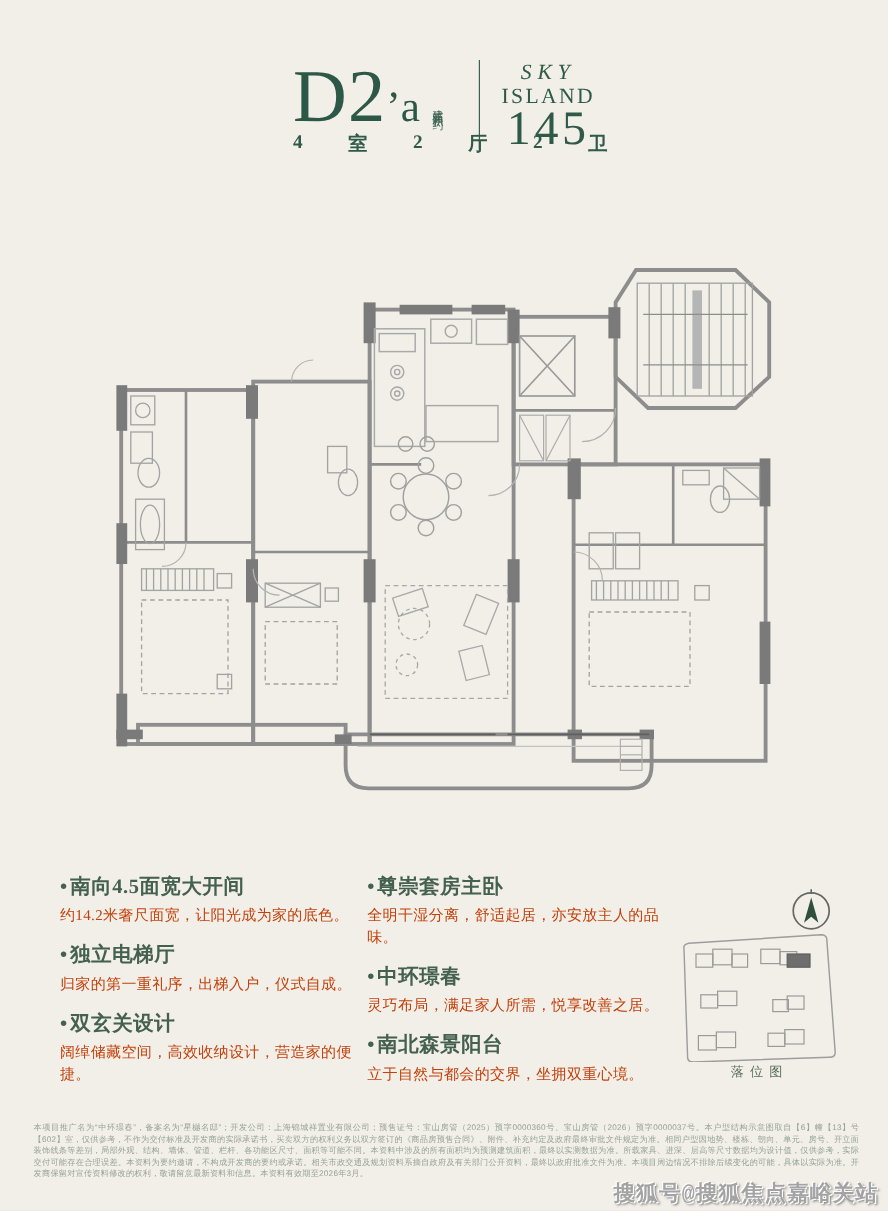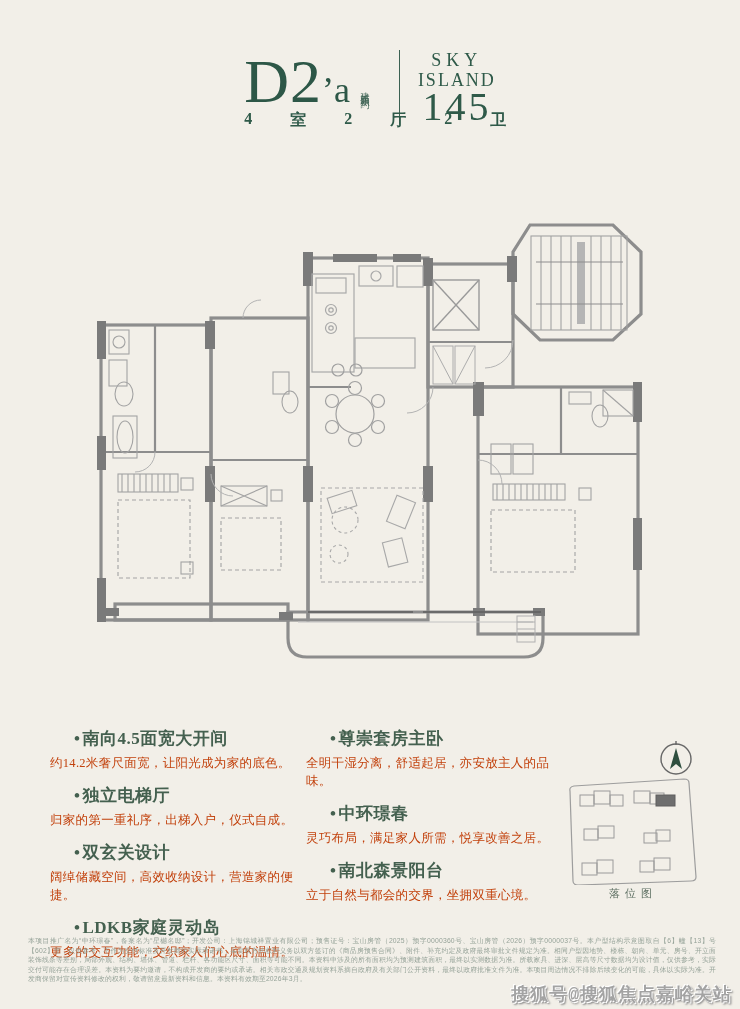--- a/index.html
+++ b/index.html
@@ -13,31 +13,31 @@
   .header { position:absolute; top:48px; left:0; width:100%; display:flex; justify-content:center; align-items:flex-start; }
   .hd-left { position:relative; display:flex; align-items:center; }
   .plan-code { font-size:62px; line-height:66px; font-weight:400; letter-spacing:1px; }
   .plan-code .suffix { font-size:36px; letter-spacing:0; }
   .area-vertical { writing-mode:vertical-rl; font-size:9px; letter-spacing:2px; color:#3c6152; margin:8px 6px 0 8px; font-family:"Liberation Sans", sans-serif; }
   .area-value { font-size:64px; line-height:66px; font-weight:400; }
   .area-value sup { font-size:28px; vertical-align:28px; }
   .spec-row { position:absolute; top:62px; left:0; width:262px; display:flex; justify-content:space-between; font-size:16px; color:#2f5a49; font-weight:bold; }
   .hd-divider { width:1px; height:74px; background:#3c6152; margin:0 18px 0 22px; margin-top:2px; }
   .brand { text-align:center; color:#2f5a49; padding-top:2px; }
-  .brand .b1 { font-size:18px; letter-spacing:5px; line-height:20px; }
+  .brand .b1 { font-size:18px; letter-spacing:5px; line-height:20px;font-style:italic; }
   .brand .b2 { font-size:18px; letter-spacing:2px; line-height:20px; }
   .brand .b3 { font-size:40px; letter-spacing:3px; line-height:34px; }
   
   .floorplan { position:absolute; left:93px; top:222px; width:555px; height:482px; }
   
   .features-col { position:absolute; top:728px; width:252px; }
   .col-left { left:50px; }
   .col-right { left:306px; }
   .feature { margin-bottom:13px; }
-  .f-title { font-size:17px; font-weight:bold; color:#44604f; line-height:22px; letter-spacing:0.5px;margin-left:24px; }
+  .f-title { font-size:17px; font-weight:bold; color:#44604f; line-height:22px; letter-spacing:0.5px; }
   .f-desc { font-size:12.5px; color:#c2410c; line-height:18px; margin-top:4px; letter-spacing:0.3px; }
   .bullet { margin-right:2px; }
   
   .sitemap { position:absolute; left:556px; top:733px; width:154px; height:152px; }
   .sitemap-caption { position:absolute; left:556px; top:886px; width:154px; text-align:center; font-size:11px; letter-spacing:5px; color:#5d6f62; }
   
   .disclaimer {
     position:absolute; left:28px; top:936px; width:688px;
     font-size:6.8px; line-height:1.4; color:#96a399; text-align:justify;
     font-family:"Liberation Sans", sans-serif; letter-spacing:0.2px;
@@ -247,24 +247,20 @@
       <div class="f-desc">约14.2米奢尺面宽，让阳光成为家的底色。</div>
     </div>
     <div class="feature">
       <div class="f-title"><span class="bullet">•</span><span>独立电梯厅</span></div>
       <div class="f-desc">归家的第一重礼序，出梯入户，仪式自成。</div>
     </div>
     <div class="feature">
       <div class="f-title"><span class="bullet">•</span><span>双玄关设计</span></div>
       <div class="f-desc">阔绰储藏空间，高效收纳设计，营造家的便捷。</div>
     </div>
-    <div class="feature">
-      <div class="f-title"><span class="bullet">•</span><span>LDKB家庭灵动岛</span></div>
-      <div class="f-desc">更多的交互功能，交织家人们心底的温情。</div>
-    </div>
   </div>
 
   <div class="features-col col-right">
     <div class="feature">
       <div class="f-title"><span class="bullet">•</span><span>尊崇套房主卧</span></div>
       <div class="f-desc">全明干湿分离，舒适起居，亦安放主人的品味。</div>
     </div>
     <div class="feature">
       <div class="f-title"><span class="bullet">•</span><span>中环璟春</span></div>
       <div class="f-desc">灵巧布局，满足家人所需，悦享改善之居。</div>

